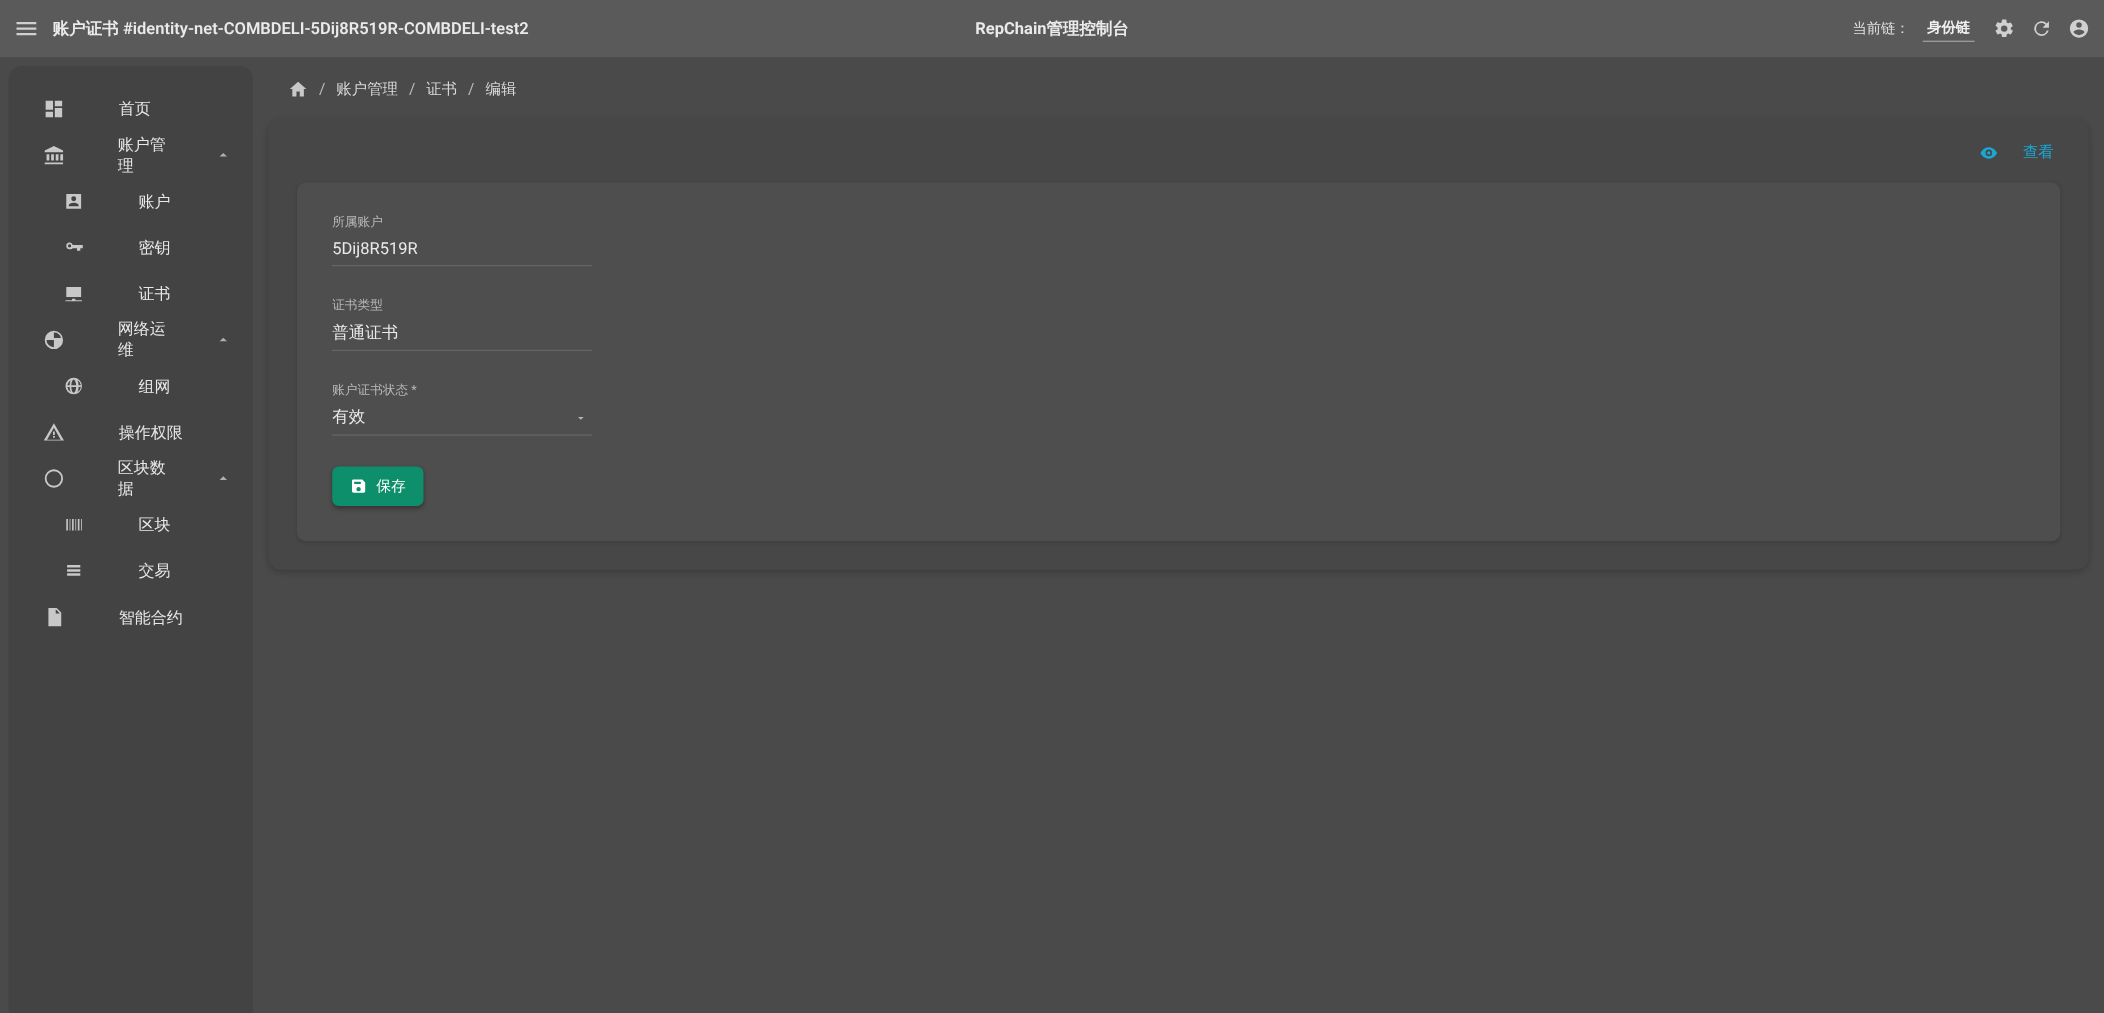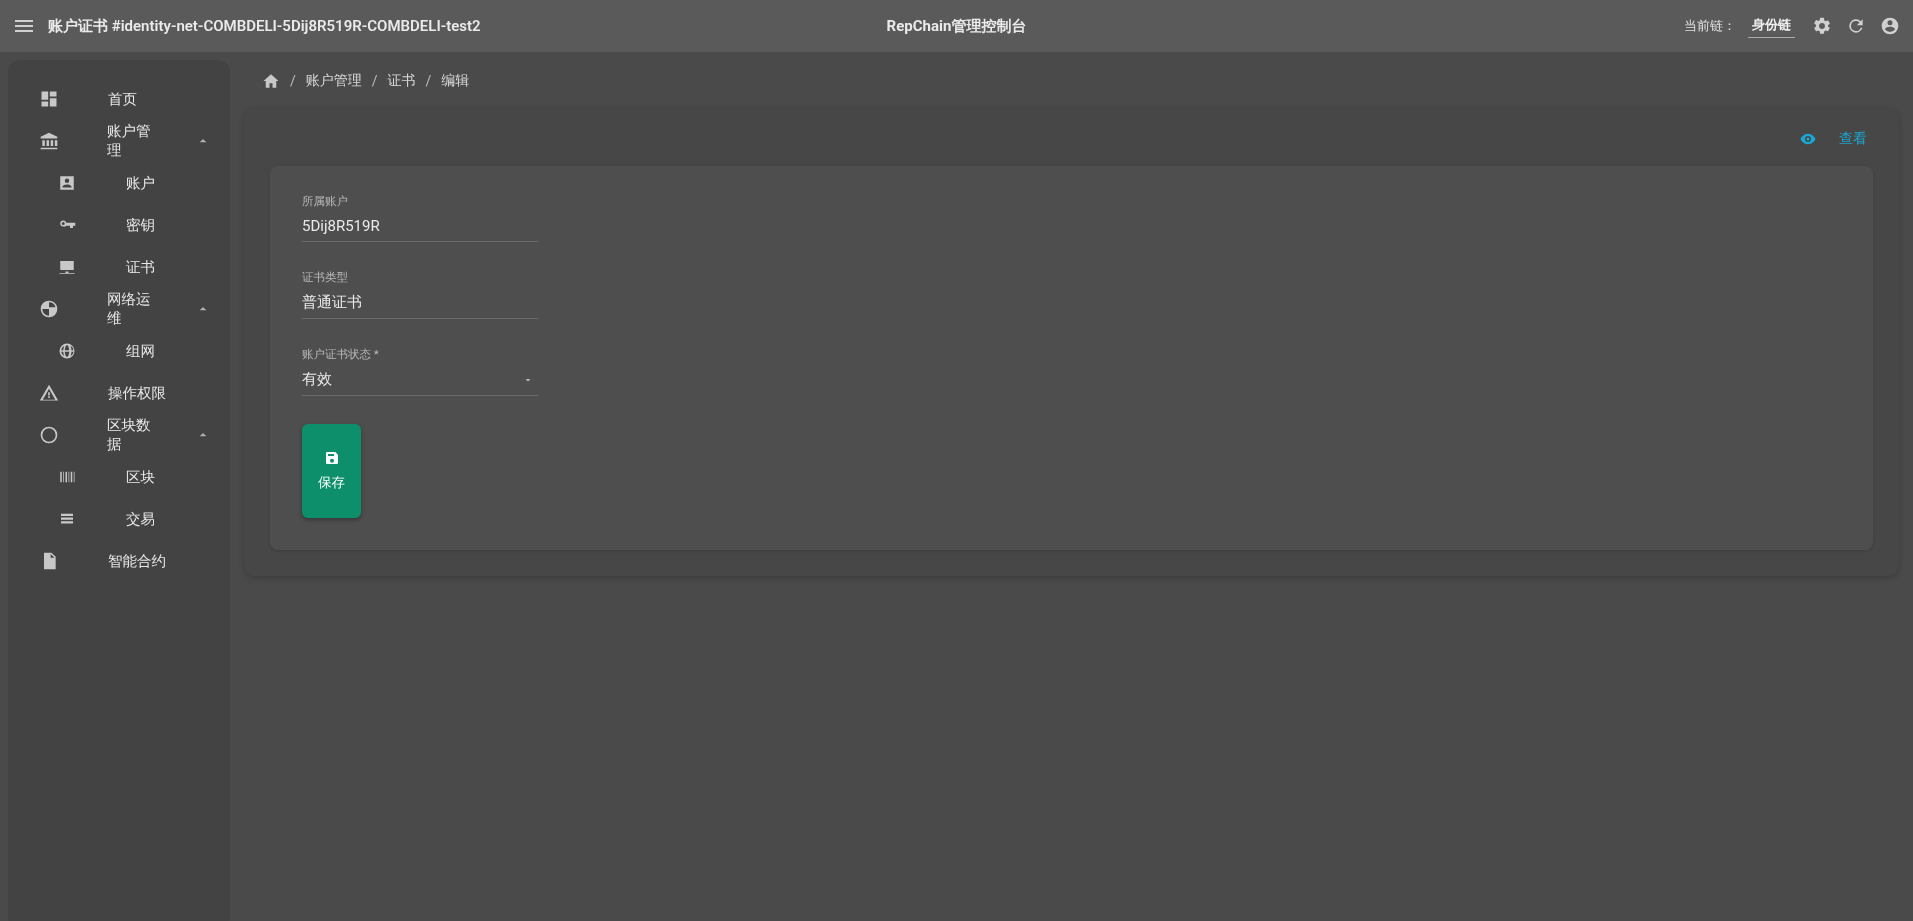--- a/index.html
+++ b/index.html
@@ -45,21 +45,21 @@
 .view-btn { display: flex; align-items: center; gap: 22px; color: #1ba7d4; font-size: 14px; cursor: pointer; font-weight: 500; }
 .view-btn svg { fill: #1ba7d4; width: 18px; height: 18px; }
 
 .form-body { background: #4e4e4e; border-radius: 8px; padding: 28px 32px 32px 32px; box-shadow: 0 1px 3px rgba(0,0,0,0.15); }
 .form-field { margin-bottom: 28px; width: 236px; }
 .field-label { font-size: 11.5px; color: #b8b8b8; margin-bottom: 6px; display: block; }
 .field-value { font-size: 15px; color: #eaeaea; padding: 2px 0 6px 0; border-bottom: 1px solid #6a6a6a; position: relative; }
 .select-arrow { position: absolute; right: 2px; top: 4px; width: 14px; height: 14px; }
 .select-arrow svg { fill: #b8b8b8; width: 12px; height: 12px; }
 
-.save-btn { display: inline-flex; align-items: center; gap: 8px; background: #0c8f6a; color: #fff; border: none; border-radius: 6px; padding: 26px 16px; font-size: 13.5px; font-weight: 500; cursor: pointer; box-shadow: 0 2px 4px rgba(0,0,0,0.3); flex-direction: column; }
+.save-btn { display: inline-flex; align-items: center; gap: 8px; background: #0c8f6a; color: #fff; border: none; border-radius: 6px; padding: 9px 16px; font-size: 13.5px; font-weight: 500; cursor: pointer; box-shadow: 0 2px 4px rgba(0,0,0,0.3); }
 .save-btn svg { fill: #fff; width: 16px; height: 16px; }
 </style>
 </head>
 <body>
 
 <div class="appbar">
   <div class="menu-icon">
     <svg viewBox="0 0 24 24">
         <path d="M3 6h18v2H3V6zm0 5h18v2H3v-2zm0 5h18v2H3v-2z"></path>
       </svg>

